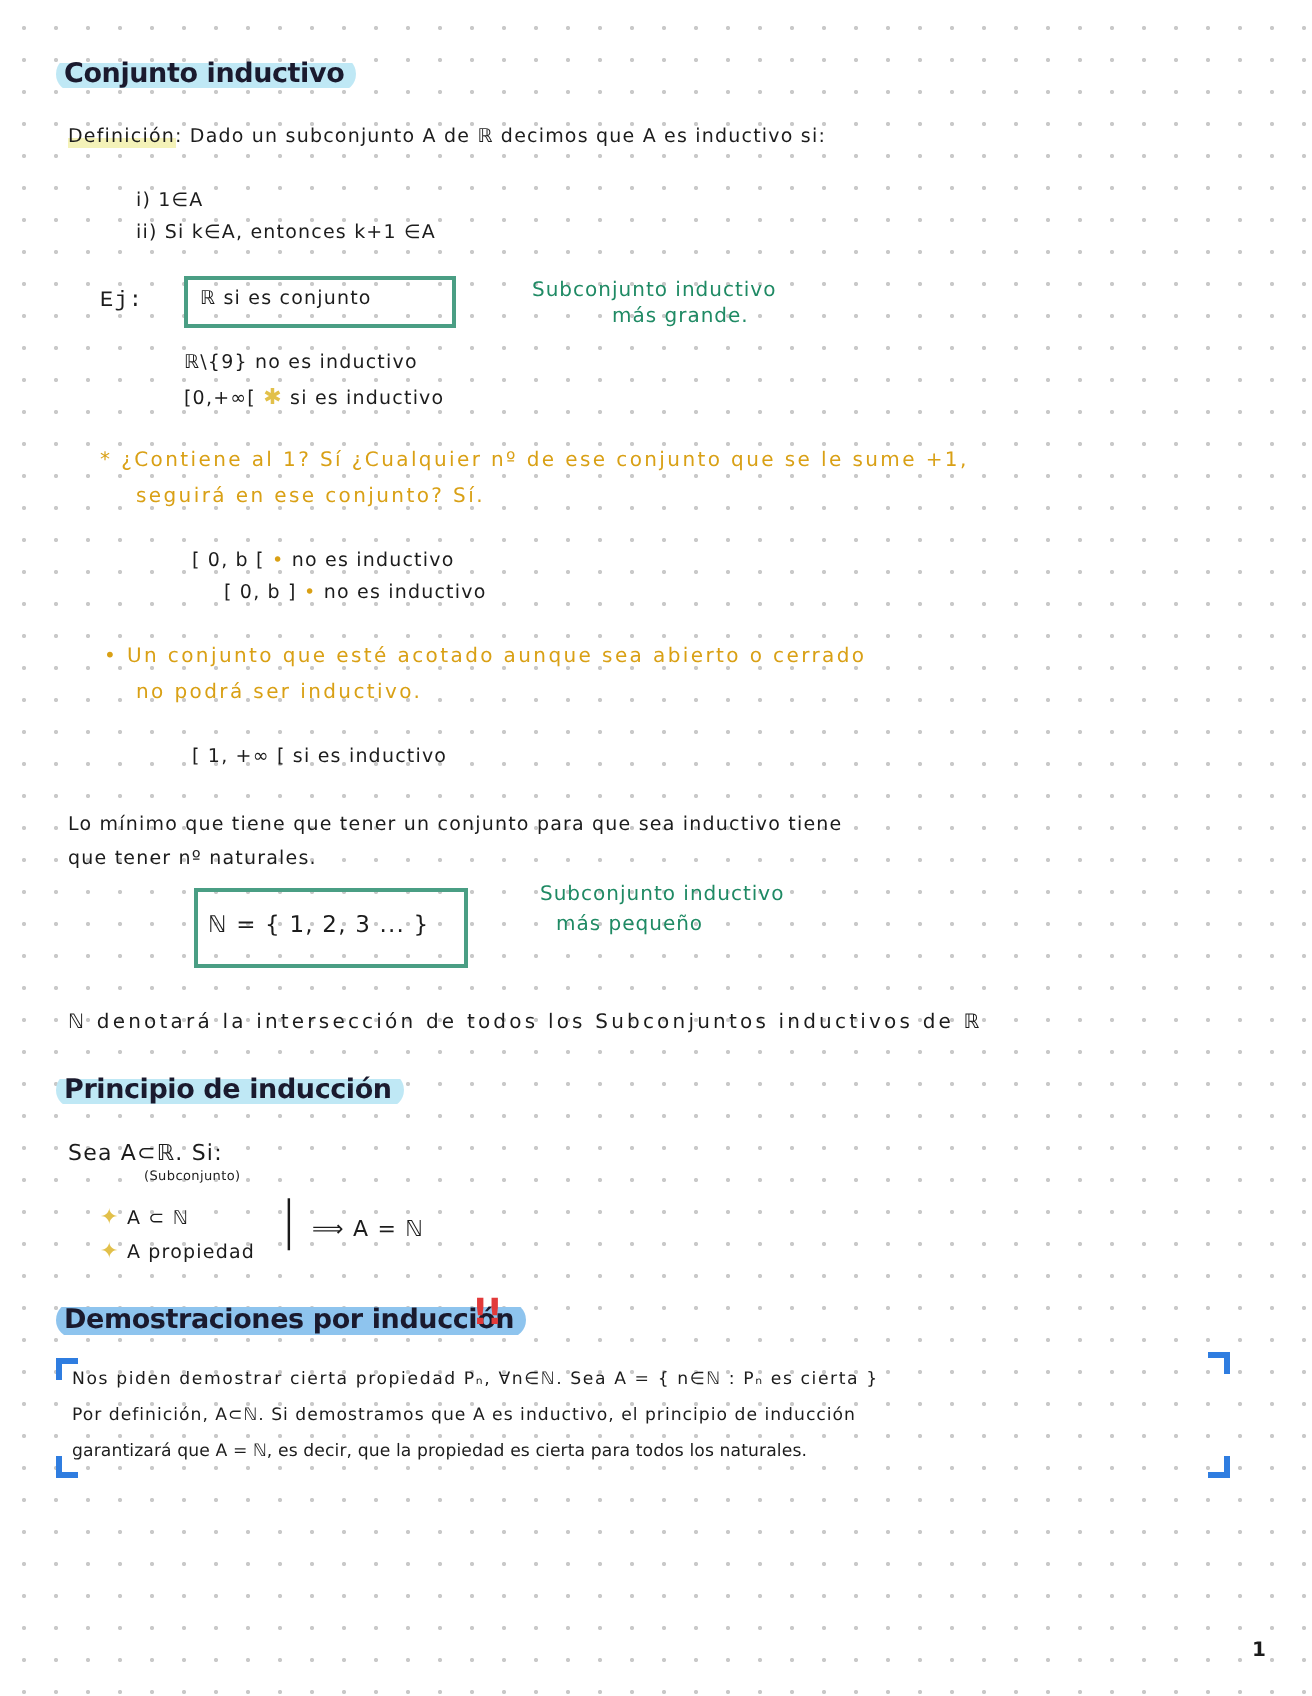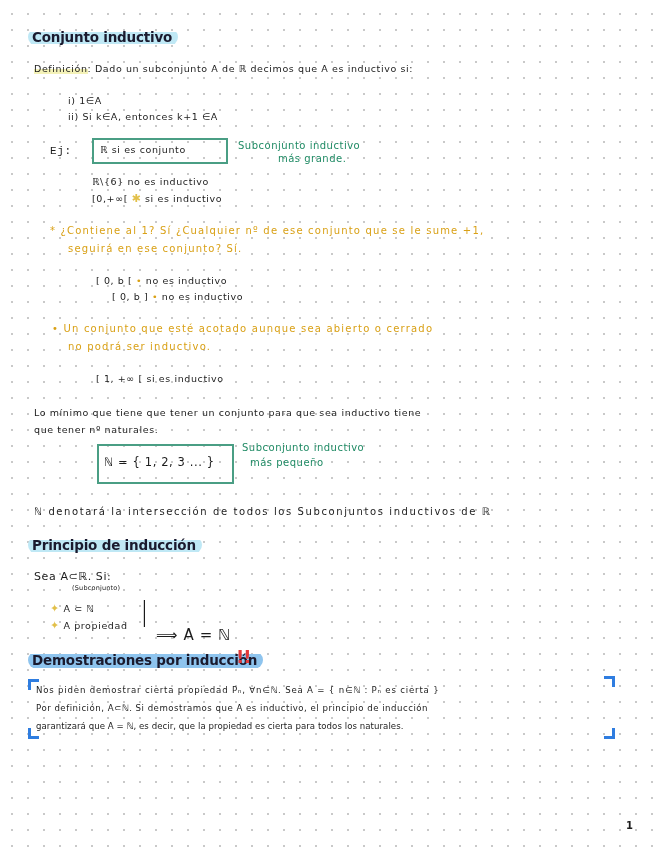--- a/index.html
+++ b/index.html
@@ -14,21 +14,21 @@
   }
   .abs { position:absolute; white-space:nowrap; }
   .hand { font-family:"DejaVu Sans", sans-serif; font-size:9.5px; letter-spacing:0.6px; color:#1c1c1c; }
   .heading {
     font-family:"DejaVu Sans", sans-serif; font-weight:bold; font-size:13.5px;
     color:#1a1a2e; padding:1px 6px 1px 4px; border-radius:9px;
     letter-spacing:-0.2px;
   }
   .hl-cyan { background:linear-gradient(transparent 20%, #bfe8f5 20%, #bfe8f5 90%, transparent 90%); }
   .hl-blue { background:linear-gradient(transparent 15%, #8ec4ee 15%, #8ec4ee 92%, transparent 92%); }
-  .green { color:#1f8a64; font-size:10px; letter-spacing:0.5px; }
+  .green { color:#1f8a64; font-size:10px; letter-spacing:0.5px;margin-left:28px; }
   .gold { color:#d9a015; font-size:10px; letter-spacing:1.2px; }
   .box { border:2px solid #4a9e84; position:absolute; }
   .yellow-hl { background:linear-gradient(transparent 55%, #f4f2b8 55%); }
   .bracket-big { font-size:26px; font-weight:300; line-height:1; }
   .corner { position:absolute; width:8px; height:8px; border-color:#2f7de0; border-style:solid; }
   .star { color:#e2c04a; font-size:11px; }
   .red { color:#e23a3a; font-size:18px; font-weight:bold; letter-spacing:-1px; }
 </style>
 </head>
 <body>
@@ -41,21 +41,21 @@
 
 <div class="abs hand" style="left:68px;top:95px;">i)  1∈A</div>
 <div class="abs hand" style="left:68px;top:111px;">ii)  Si k∈A, entonces k+1 ∈A</div>
 
 <div class="abs hand" style="left:50px;top:145px;font-size:11px;font-family:Liberation Mono, monospace;">Ej:</div>
 <div class="box" style="left:92px;top:138px;width:132px;height:22px;"></div>
 <div class="abs hand" style="left:100px;top:144px;">ℝ  si es conjunto</div>
 <div class="abs green" style="left:238px;top:140px;">Subconjunto inductivo</div>
 <div class="abs green" style="left:238px;top:153px;padding-left:40px;">más grande.</div>
 
-<div class="abs hand" style="left:92px;top:176px;">ℝ\{6}  no es inductivo</div>
+<div class="abs hand" style="left:92px;top:176px;">ℝ\{9}  no es inductivo</div>
 <div class="abs hand" style="left:92px;top:192px;">
   <span>[0,+∞[</span>
   <span class="star">✱</span>
   <span>si es inductivo</span>
 </div>
 
 <div class="abs gold" style="left:50px;top:225px;">* ¿Contiene al 1? Sí  ¿Cualquier nº de ese conjunto que se le sume +1,</div>
 <div class="abs gold" style="left:68px;top:243px;">seguirá en ese conjunto? Sí.</div>
 
 <div class="abs hand" style="left:96px;top:275px;">
@@ -90,21 +90,21 @@
 
 <div class="abs hand" style="left:50px;top:602px;">
   <span class="star">✦</span>
   <span>A ⊂ ℕ</span>
 </div>
 <div class="abs hand" style="left:50px;top:619px;">
   <span class="star">✦</span>
   <span>A propiedad</span>
 </div>
 <div class="abs bracket-big" style="left:140px;top:598px;">|</div>
-<div class="abs hand" style="left:156px;top:608px;font-size:15px;margin-top:18px;">⟹  A = ℕ</div>
+<div class="abs hand" style="left:156px;top:608px;font-size:11px;">⟹  A = ℕ</div>
 
 <div class="abs heading hl-blue" style="left:28px;top:651px;">Demostraciones por inducción</div>
 <div class="abs red" style="left:236px;top:646px;">!!</div>
 
 <div class="corner" style="left:28px;top:679px;border-width:3px 0 0 3px;"></div>
 <div class="corner" style="left:604px;top:676px;border-width:3px 3px 0 0;"></div>
 <div class="corner" style="left:28px;top:728px;border-width:0 0 3px 3px;"></div>
 <div class="corner" style="left:604px;top:728px;border-width:0 3px 3px 0;"></div>
 
 <div class="abs hand" style="left:36px;top:685px;font-size:8.6px;letter-spacing:0.8px;">Nos piden demostrar cierta propiedad  Pₙ, ∀n∈ℕ.  Sea  A = { n∈ℕ : Pₙ es cierta }</div>

